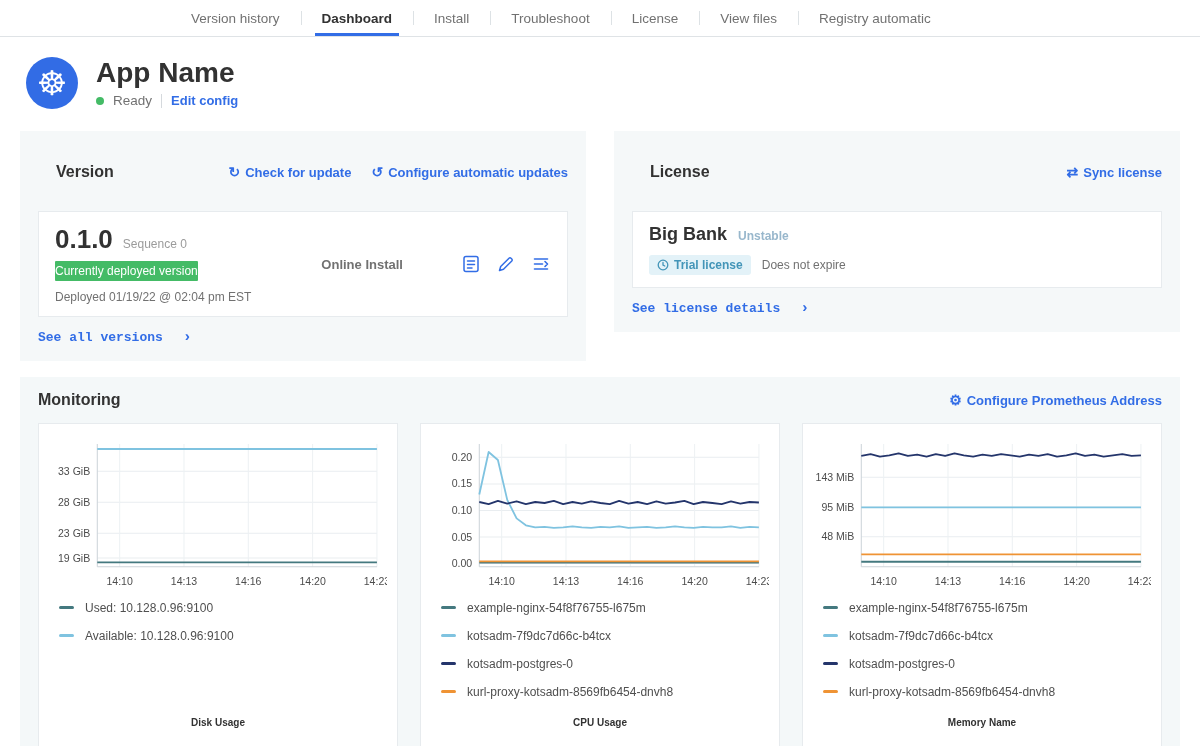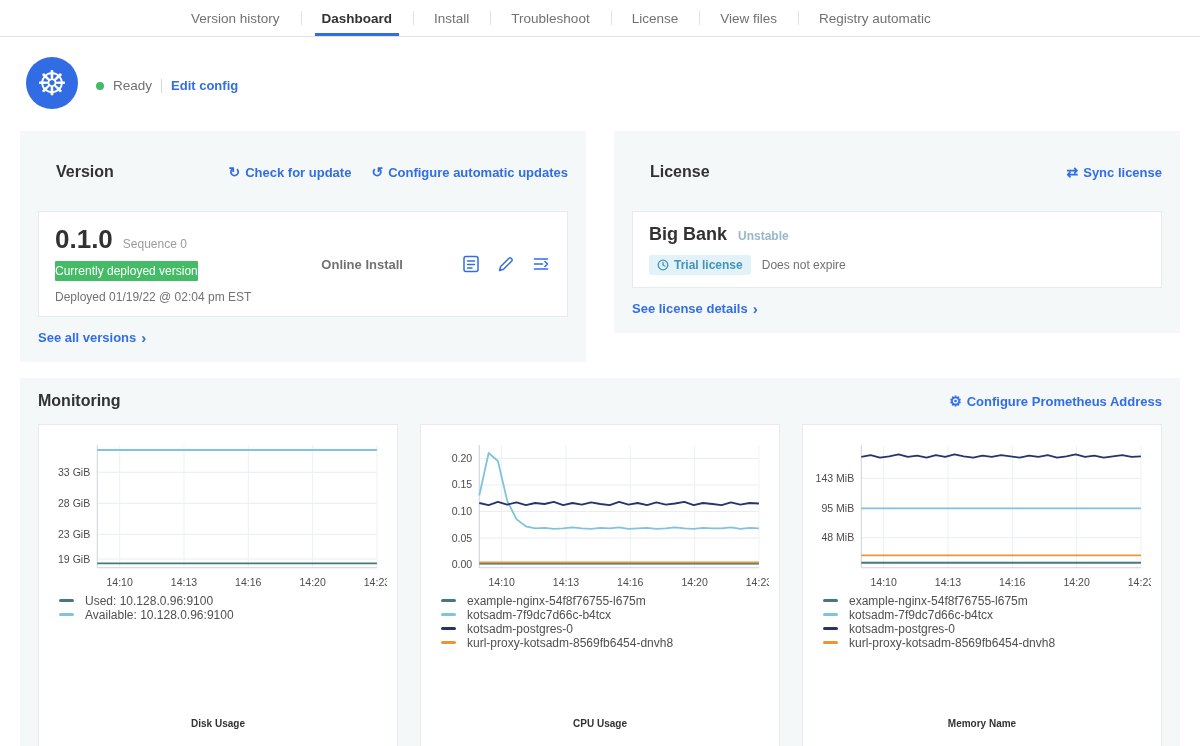--- a/index.html
+++ b/index.html
@@ -38,38 +38,38 @@
   .ver-inner { display:flex; align-items:center; }
   .ver-left { width:42%; }
   .ver-row { display:flex; align-items:baseline; gap:10px; }
   .ver-num { font-size:26px; font-weight:700; }
   .seq { font-size:12px; color:#9b9b9b; }
   .badge-green { display:inline-block; background:#44bb66; color:#fff; font-size:12px; padding:3px 0; border-radius:1px; margin-top:6px; }
   .deployed { font-size:12px; color:#717171; margin-top:9px; }
   .install-type { flex:1; text-align:center; font-size:13px; color:#717171; font-weight:600; }
   .ver-icons { display:flex; gap:15px; align-items:center; }
   .icon-btn { background:none; border:none; padding:0; cursor:pointer; display:flex; }
-  .see-link { margin-top:13px; display:inline-flex; align-items:center; gap:5px; font-size:13px; font-weight:600; color:#326de6; }
+  .see-link { margin-top:13px; display:inline-flex; align-items:center; gap:20px; font-size:13px; font-weight:600; color:#326de6;font-family:Liberation Mono, monospace; }
   .chev { font-weight:700; font-size:15px; line-height:1; }
 
   .lic-row1 { display:flex; align-items:baseline; }
   .lic-name { font-size:18px; font-weight:700; }
   .channel { font-size:12px; color:#98b7cc; font-weight:600; margin-left:11px; }
   .lic-row2 { display:flex; align-items:center; margin-top:10px; }
   .trial-badge { display:inline-flex; align-items:center; gap:5px; background:#e3f2f8; color:#4395b8; font-size:12px; font-weight:600; padding:3px 8px; border-radius:3px; }
   .expiry { font-size:12px; color:#717171; margin-left:11px; }
 
   
   .monitoring { margin:16px 20px 10px; background:#f4f8f9; padding:14px 18px 18px; }
   .mon-head { display:flex; justify-content:space-between; align-items:center; }
   .mon-head h2 { font-size:16px; margin:0; font-weight:700; }
   .charts-row { display:flex; gap:22px; margin-top:14px; }
   .chart-card { flex:1; background:#fff; border:1px solid #e7ebee; padding:10px 10px 10px; display:flex; flex-direction:column; min-height:324px; }
   .chart-card svg.plot { width:100%; height:auto; display:block; }
-  .legend { margin:0 0 0 10px; display:flex; flex-direction:column; }
+  .legend { margin:8px 0 0 10px; display:flex; flex-direction:column; gap:14px; }
   .legend-item { display:flex; align-items:center; gap:11px; font-size:12px; color:#4f4f4f; }
   .swatch { width:15px; height:3px; border-radius:2px; flex:0 0 auto; }
   .chart-title { margin-top:auto; text-align:center; font-weight:700; font-size:10px; padding:16px 0 8px; }
 </style>
 </head>
 <body>
 
 <nav class="top-nav" id="nav-tabs">
     <div class="nav-tab">Version history</div>
     <div class="nav-tab active">Dashboard</div>
@@ -78,20 +78,21 @@
     <div class="nav-tab">License</div>
     <div class="nav-tab">View files</div>
     <div class="nav-tab">Registry automatic</div>
   </nav>
 
 <header class="app-header">
   <div class="logo">
     <span>☸</span>
   </div>
   <div>
+    <h1 class="app-title">App Name</h1>
     <div class="status-row">
       <span class="dot"></span>
       <span>Ready</span>
       <span class="vdiv"></span>
       <a class="blue-link">Edit config</a>
     </div>
   </div>
 </header>
 
 <div class="cards-row">

